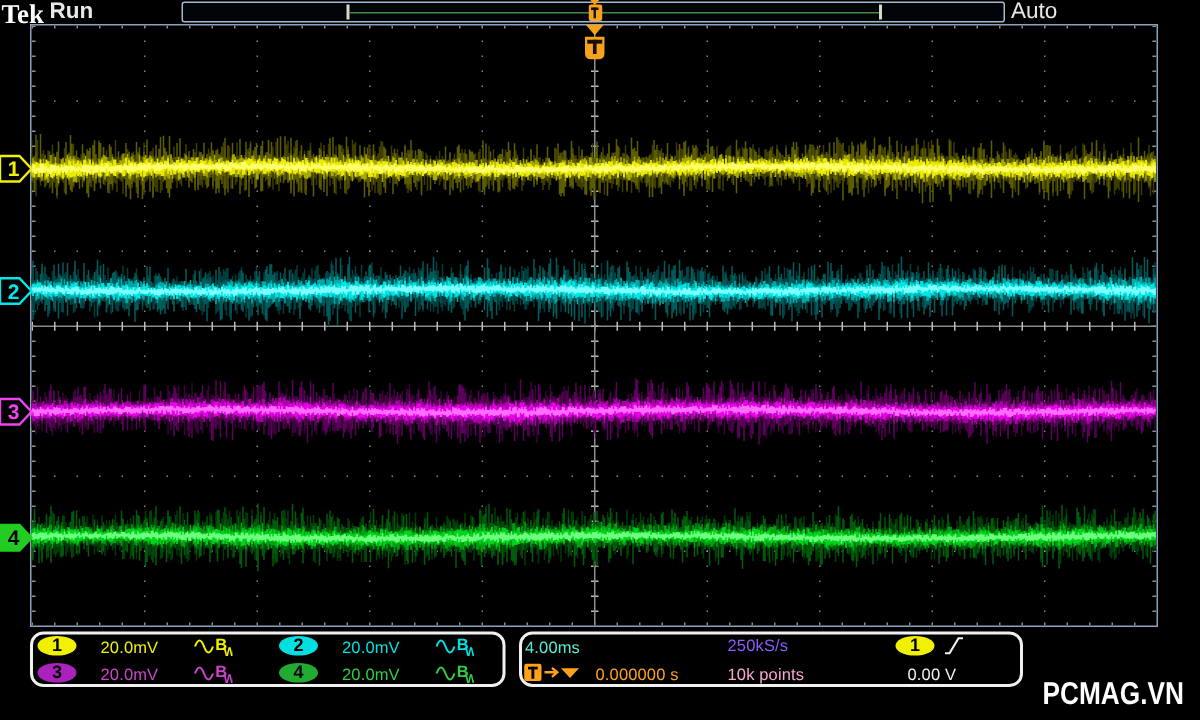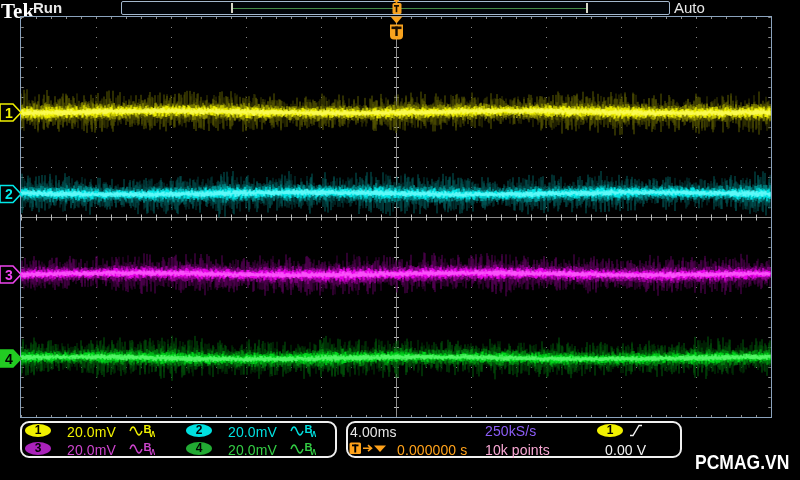--- a/index.html
+++ b/index.html
@@ -1,25 +1,25 @@
 <!DOCTYPE html>
 <html><head><meta charset="utf-8"><style>
 * { margin:0; padding:0; box-sizing:border-box; }
 html,body { width:800px; height:480px; background:#000; overflow:hidden; font-family:"Liberation Sans", sans-serif; }
 .abs { position:absolute; }
-#tek { left:1px; top:-1px; font-family:"Liberation Serif", serif; font-weight:bold; font-size:21px; color:#fff; letter-spacing:0px; }
+#tek { left:1px; top:-1px; font-family:"Liberation Serif", serif; font-weight:bold; font-size:18px; color:#fff; letter-spacing:0px; }
 #run { left:33px; top:-1px; font-size:15px; color:#e8e8e8;font-weight:bold; }
 #auto { left:674px; top:-1px; font-size:15px; color:#e8e8e8; }
 #acqbar { left:121px; top:1px; width:549px; height:14px; border:1px solid #a4b9cf; border-radius:2px; background:#010408; }
 #grat { left:20px; top:16px; width:752px; height:402px; border:1px solid #8aa2bc; background:#000; }
 #lbox, #rbox { top:421px; height:37px; border:2px solid #f0f0f0; border-radius:9px; background:#000; }
 #lbox { left:20px; width:317px; }
 #rbox { left:346px; width:336px; }
 .pill { position:absolute; width:26px; height:13px; border-radius:50%; color:#000; font-size:12px; font-weight:bold; text-align:center; line-height:13px; }
-.rd { position:absolute; font-size:14px; letter-spacing:0.1px; white-space:pre; line-height:14px; }
+.rd { position:absolute; font-size:11px; letter-spacing:0.1px; white-space:pre; line-height:14px; }
 #pcmag { left:695px; top:449.5px; font-size:17.5px; font-weight:bold; color:#fff; letter-spacing:0px; transform:scaleY(1.2); transform-origin:0 0; }
 </style></head><body>
 
 <div class="abs" id="tek">Tek</div>
 <div class="abs" id="run">Run</div>
 <div class="abs" id="auto">Auto</div>
 
 <div class="abs" id="acqbar">
   <div class="abs" style="left:109px;top:1px;width:2px;height:10px;background:#d8d8c8"></div>
   <div class="abs" style="left:464px;top:1px;width:2px;height:10px;background:#d8d8c8"></div>
@@ -109,21 +109,21 @@
     </svg></div>
 <div class="pill" style="left:186px;top:442px;background:#22aa33">4</div>
 <div class="rd" style="left:228px;top:442.5px;color:#33cc44">20.0mV</div>
 <div class="abs" style="left:290px;top:441.5px"><svg width="26" height="14" viewBox="0 0 26 14">
       <path d="M1 7 Q4 -1 7 7 Q10 15 13 7" stroke="#33cc44" stroke-width="1.4" fill="none"></path>
       <text x="14.5" y="9" fill="#33cc44" font-size="11" font-weight="bold" font-family="Liberation Sans">B</text>
       <text x="20" y="13" fill="#33cc44" font-size="8.5" font-weight="bold" font-family="Liberation Sans">W</text>
     </svg></div>
 
 <div class="abs" id="rbox"></div>
-<div class="rd" style="left:350px;top:424.5px;color:#e5e5e5">4.00ms</div>
+<div class="rd" style="left:350px;top:424.5px;color:#5eead4">4.00ms</div>
 <div class="rd" style="left:485px;top:424px;color:#8b5cf6">250kS/s</div>
 <div class="pill" style="left:597px;top:424px;background:#f0f000">1</div>
 <svg class="abs" style="left:629px;top:424px" width="14" height="13" viewBox="0 0 14 13">
   <path d="M1 11.5 H4 L10 1.5 H13" stroke="#f2f2f2" stroke-width="1.4" fill="none"></path>
 </svg>
 
 <svg class="abs" style="left:349px;top:442px" width="40" height="13" viewBox="0 0 40 13">
   <rect x="0.5" y="0.5" width="11.5" height="11.5" rx="1.5" fill="#ffa21a"></rect>
   <rect x="3" y="2.5" width="6.5" height="1.8" fill="#000"></rect>
   <rect x="5.3" y="2.5" width="1.9" height="8" fill="#000"></rect>

